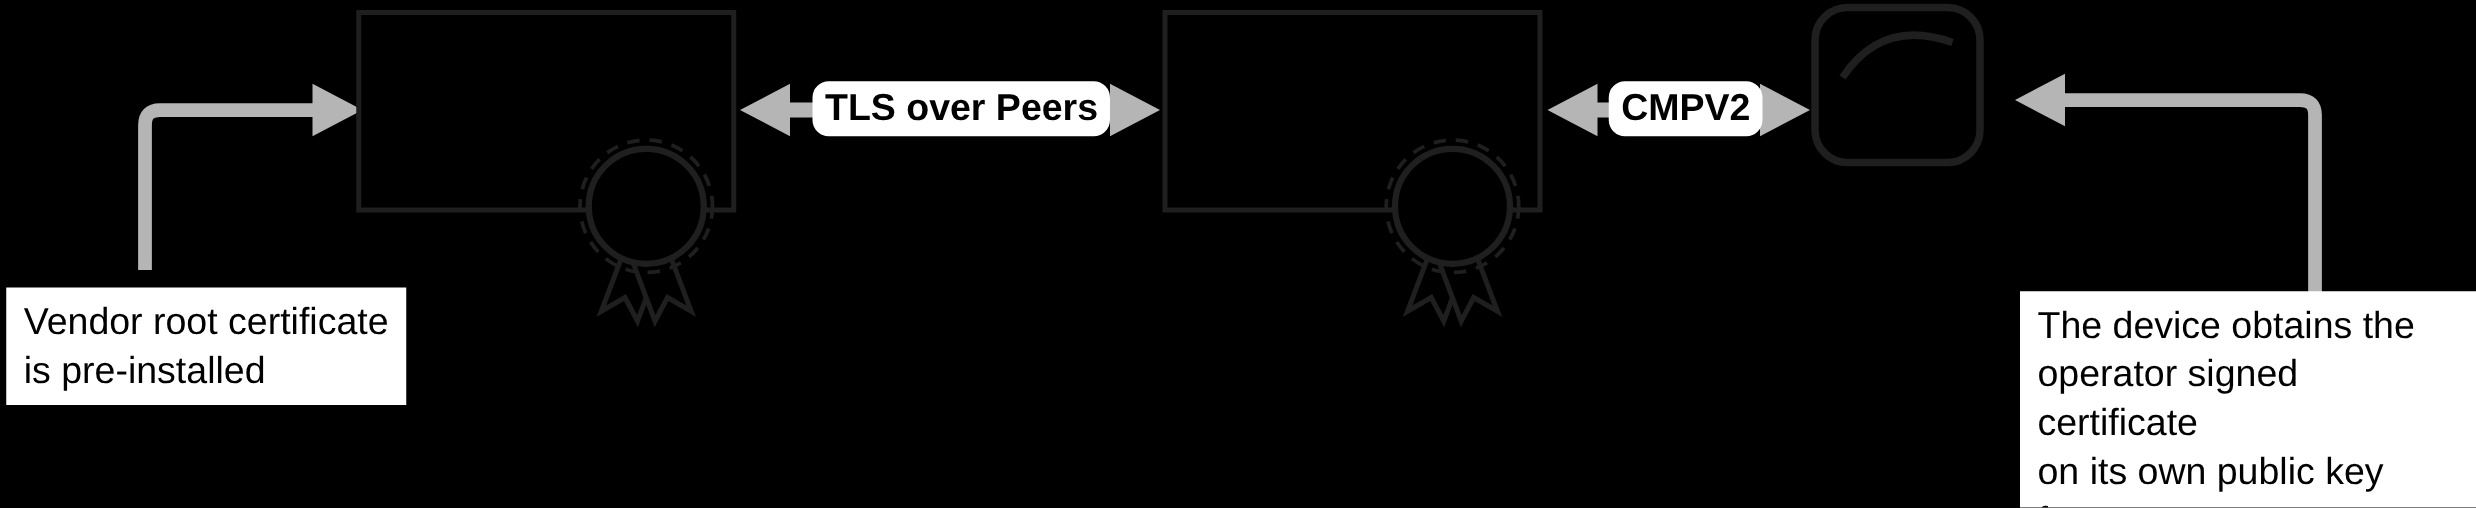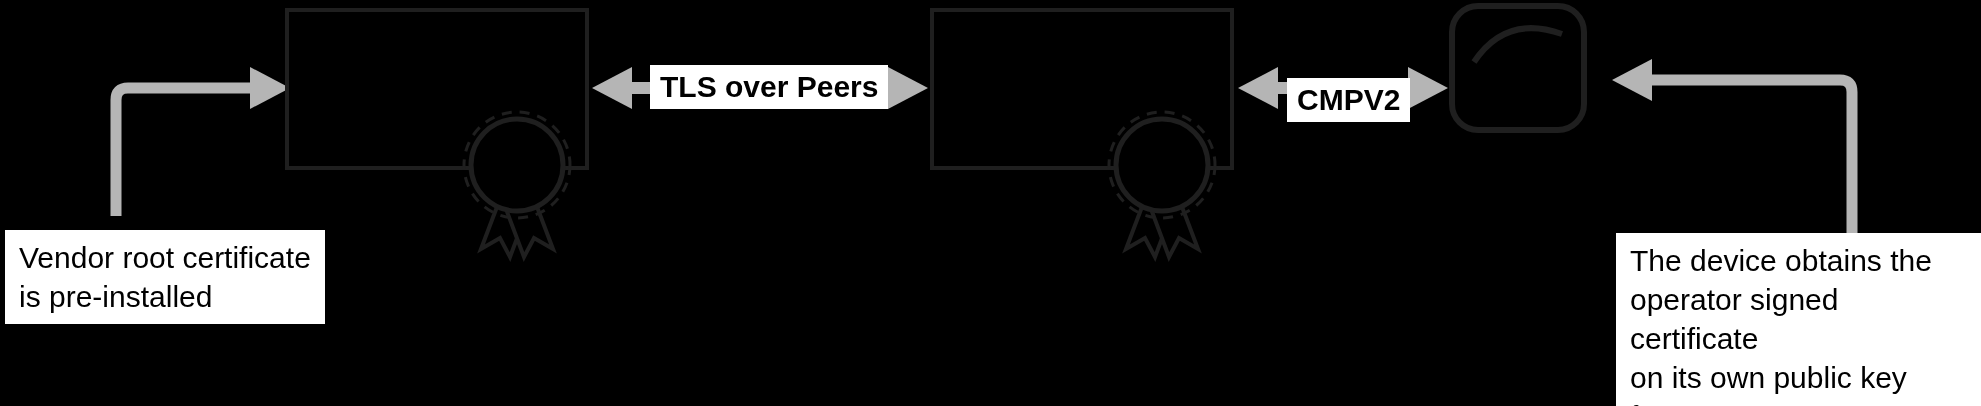--- a/index.html
+++ b/index.html
@@ -19,21 +19,21 @@
   .canvas{position:absolute;inset:0;width:1981px;height:406px;}
   .arrow-line{stroke:var(--arrow);fill:none;stroke-width:11px;}
   .arrow-bar{stroke:var(--arrow);fill:none;stroke-width:12px;}
   .arrow-head{fill:var(--arrow);stroke:none;}
   .shape{fill:var(--background);stroke:var(--shape-outline);}
   .shape-dash{fill:none;stroke:var(--shape-outline);stroke-dasharray:10 8;}
   .pill{
     position:absolute;
     background:var(--label-bg);color:var(--label-text);
     font-size:30px;font-weight:bold;line-height:36px;
-    padding:4px 10px;white-space:nowrap;
+    padding:4px 10px;white-space:nowrap;border-radius:13px;
   }
   .note{
     position:absolute;
     background:var(--label-bg);color:var(--label-text);
     font-size:30px;line-height:39px;
     padding:8px 14px;
     white-space:pre-line;
     width:fit-content;
   }
 </style>
@@ -69,21 +69,21 @@
 
   <rect class="shape" stroke-width="6" x="1452" y="6" width="132" height="124" rx="26"></rect>
   <path class="shape" fill="none" stroke-width="6" d="M 1474 62 Q 1506 14 1562 34" style="fill:none"></path>
 
   <path class="arrow-line" d="M 1852 235 L 1852 92 Q 1852 80 1840 80 L 1650 80"></path>
   <polygon class="arrow-head" points="1612,80 1652,59 1652,101"></polygon>
 </svg>
 
 <div class="pill" style="left:650px;top:65px;">TLS over Peers</div>
 
-<div class="pill" style="left:1287px;top:78px;">CMPV2</div>
+<div class="pill" style="left:1287px;top:65px;">CMPV2</div>
 
 <div class="note" style="left:5px;top:230px;">Vendor root certificate
 is pre-installed</div>
 
 <div class="note" style="left:1588px;top:233px;margin-left:28px;">The device obtains the
 operator signed certificate
 on its own public key from
 the CA/RA manually</div>
 
 </body></html>

